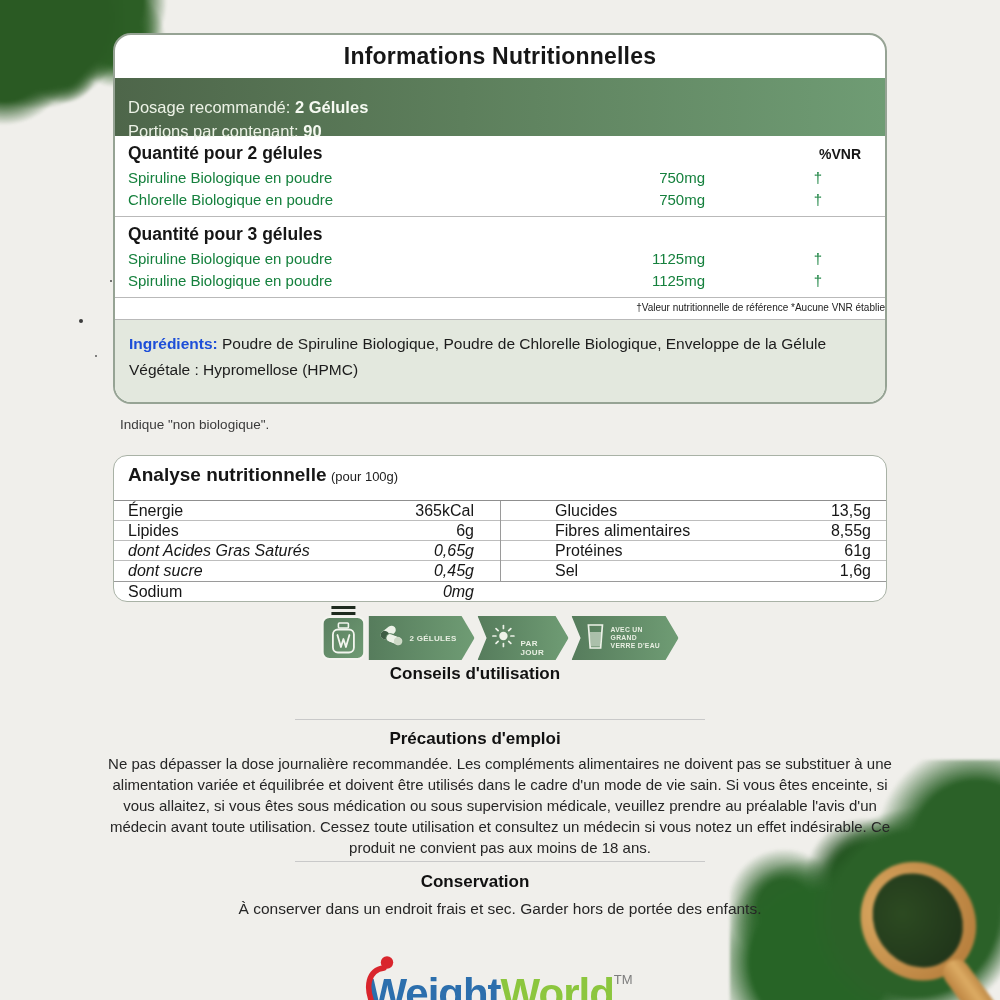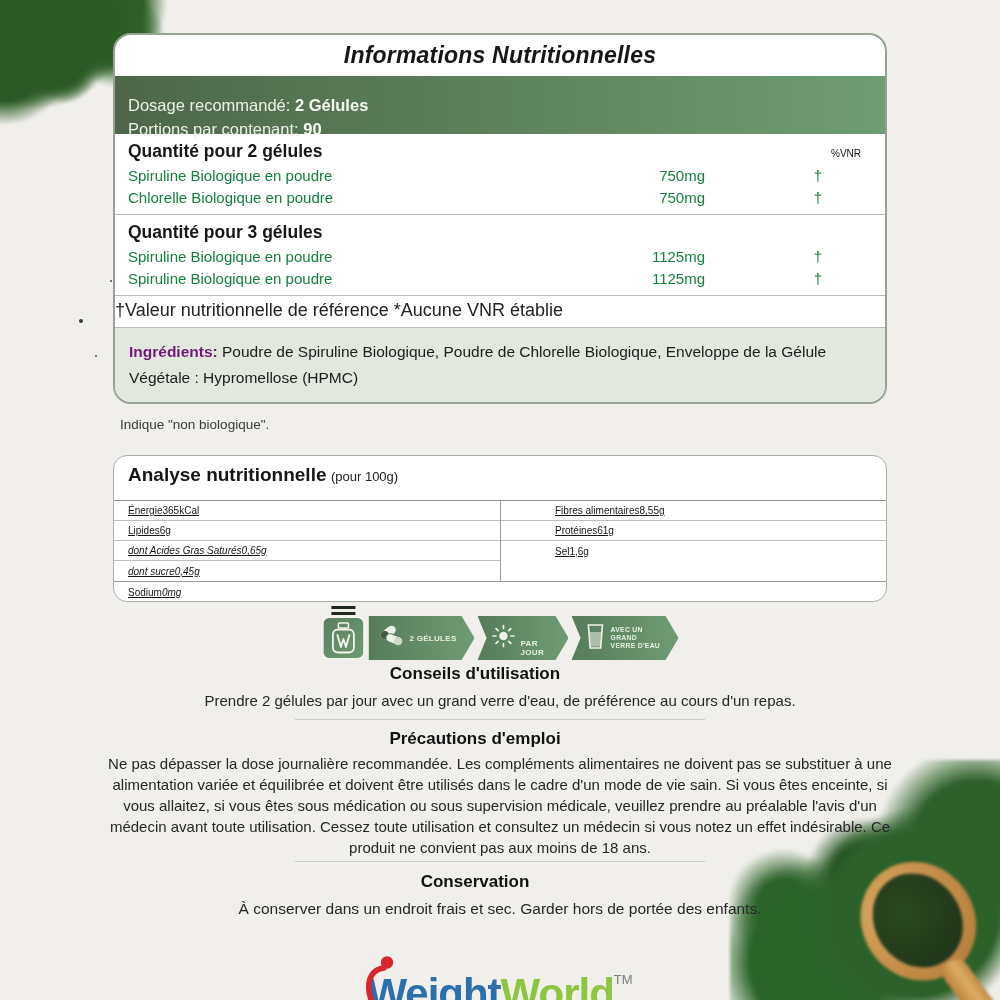--- a/index.html
+++ b/index.html
@@ -48,51 +48,51 @@
   .spoon-handle { position:absolute; left:43px; top:112px; width:27px; height:150px; border-radius:13px;
     background:linear-gradient(90deg,#bd8441,#dcab63 60%,#c08a46); }
 
   
   .card {
     position:absolute; background:#ffffff;
     border:2px solid #96a394; border-radius:18px;
   }
   .main-card { left:113px; top:33px; width:774px; height:371px; display:flex; flex-direction:column; overflow:hidden; }
   .card-title { height:43px; display:flex; align-items:center; justify-content:center;
-    font-size:23px; font-weight:700; letter-spacing:.2px;font-style:italic; }
+    font-size:23px; font-weight:700; letter-spacing:.2px; }
   .dose-bar { height:58px; padding:17px 12px 0 13px;
     background:linear-gradient(90deg,#4e664a 0%, #5d7f5c 45%, #6f9c74 100%);
     color:#ecf2e6; }
   .dose-line { font-size:16.5px; line-height:24px; }
   .dose-line b { color:#f6faf2; }
 
   .qty-section { padding:7px 12px 5px 13px; }
   .qty-head { display:flex; justify-content:space-between; align-items:baseline; margin-bottom:3px; }
   .qty-heading { font-size:17.5px; font-weight:700; }
-  .vnr-h { font-size:10px; font-weight:400; padding-right:12px; }
+  .vnr-h { font-size:14px; font-weight:700; padding-right:12px; }
   .i-row { display:grid; grid-template-columns:1fr 180px 110px; font-size:15px; line-height:22px; color:#15803d; }
   .i-amt { text-align:right; padding-right:58px; }
   .i-vnr { text-align:center; }
   .sec-divider { border-top:1.5px solid #b9b9b9; }
   .footnote { border-top:1.5px solid #b9b9b9; border-bottom:1.5px solid #b9b9b9;
-    text-align:left; font-size:18px; padding:4px 0 6px; color:#222; }
+    text-align:right; font-size:10px; padding:4px 0 6px; color:#222; }
   .ingredients { background:#e3e8de; padding:11px 14px; font-size:15.5px; line-height:26px; flex:1; color:#1c1c1c; }
-  .ingredients b { color:#701a75; }
+  .ingredients b { color:#1d4ed8; }
 
   .bio-note { position:absolute; left:120px; top:417px; font-size:13.5px; color:#3a3a3a; }
 
   
   .analysis-card { left:113px; top:455px; width:774px; height:147px; border:1.5px solid #a9b2a6; border-radius:14px; overflow:hidden; }
   .an-head { padding:8px 14px 14px; border-bottom:1.5px solid #8f8f8f; }
   .an-title { font-size:19px; font-weight:700; }
   .an-sub { font-size:13px; font-weight:400; color:#222; }
   .an-body { position:relative; }
   .an-vdivider { position:absolute; left:50%; top:0; width:1px; height:80px; background:#9a9a9a; }
   .an-grid { display:grid; grid-template-columns:1fr 1fr; }
-  .an-row { display:flex; align-items:center; font-size:10px; height:20px;text-decoration:underline; }
+  .an-row { display:flex; justify-content:space-between; align-items:center; font-size:16px; height:20px; }
   .an-col-l .an-row { padding:0 26px 0 14px; }
   .an-col-r .an-row { padding:0 15px 0 55px; }
   .an-row.bordered { border-bottom:1px solid #bdbdbd; }
   .an-full-divider { border-top:1.5px solid #9a9a9a; }
   .an-sodium { width:50%; }
   .it { font-style:italic; }
 
   
   .usage-strip { position:absolute; left:50%; top:606px; transform:translateX(-50%);
     display:flex; align-items:flex-end; gap:3px; }
@@ -217,20 +217,24 @@
             <span class="it">dont Acides Gras Saturés</span>
             <span class="it">0,65g</span>
           </div>
           <div class="an-row">
             <span class="it">dont sucre</span>
             <span class="it">0,45g</span>
           </div>
         </div>
         <div class="an-col-r">
           <div class="an-row bordered">
+            <span>Glucides</span>
+            <span>13,5g</span>
+          </div>
+          <div class="an-row bordered">
             <span>Fibres alimentaires</span>
             <span>8,55g</span>
           </div>
           <div class="an-row bordered">
             <span>Protéines</span>
             <span>61g</span>
           </div>
           <div class="an-row">
             <span>Sel</span>
             <span>1,6g</span>
@@ -299,21 +303,20 @@
         <svg width="20" height="27" viewBox="0 0 20 27">
           <path d="M3 2 L17 2 L15.2 25 L4.8 25 Z" fill="none" stroke="#edf2e8" stroke-width="1.7"></path>
           <path d="M4.3 9 L15.7 9 L14.6 23.5 L5.4 23.5 Z" fill="#edf2e8" opacity="0.55"></path>
         </svg>
       </span>
       <span class="banner-label xnarrow">AVEC UN GRAND VERRE D'EAU</span>
     </div>
   </div>
 
   <div class="sect-title" style="top:664px;">Conseils d'utilisation</div>
-  <div class="sect-text" style="top:690px;">Prendre 2 gélules par jour avec un grand verre d'eau, de préférence au cours d'un repas.</div>
 
   <div class="hdivider" style="top:719px;"></div>
 
   <div class="sect-title" style="top:729px;">Précautions d'emploi</div>
   <div class="sect-text" style="top:753px;">Ne pas dépasser la dose journalière recommandée. Les compléments alimentaires ne doivent pas se substituer à une alimentation variée et équilibrée et doivent être utilisés dans le cadre d'un mode de vie sain. Si vous êtes enceinte, si vous allaitez, si vous êtes sous médication ou sous supervision médicale, veuillez prendre au préalable l'avis d'un médecin avant toute utilisation. Cessez toute utilisation et consultez un médecin si vous notez un effet indésirable. Ce produit ne convient pas aux moins de 18 ans.</div>
 
   <div class="hdivider" style="top:861px;"></div>
 
   <div class="sect-title" style="top:872px;">Conservation</div>
   <div class="sect-text" style="top:898px; font-size:15.5px;">À conserver dans un endroit frais et sec. Garder hors de portée des enfants.</div>

